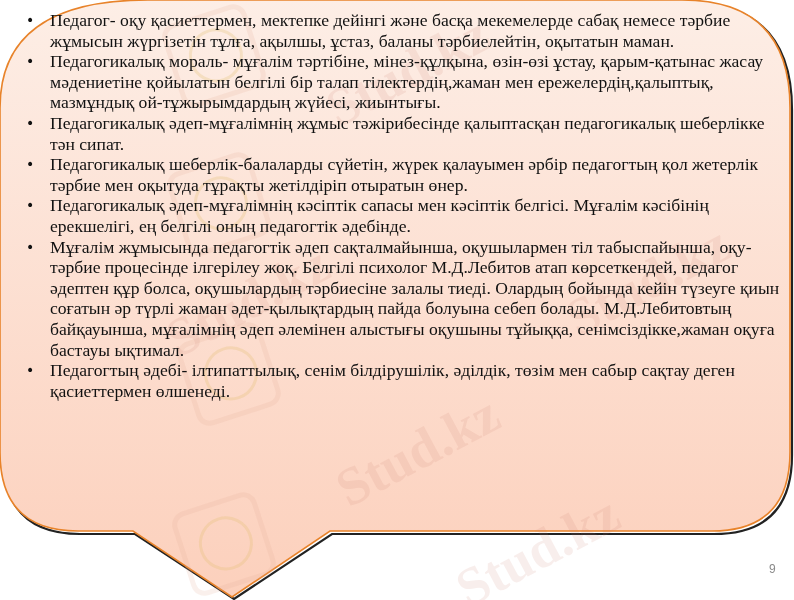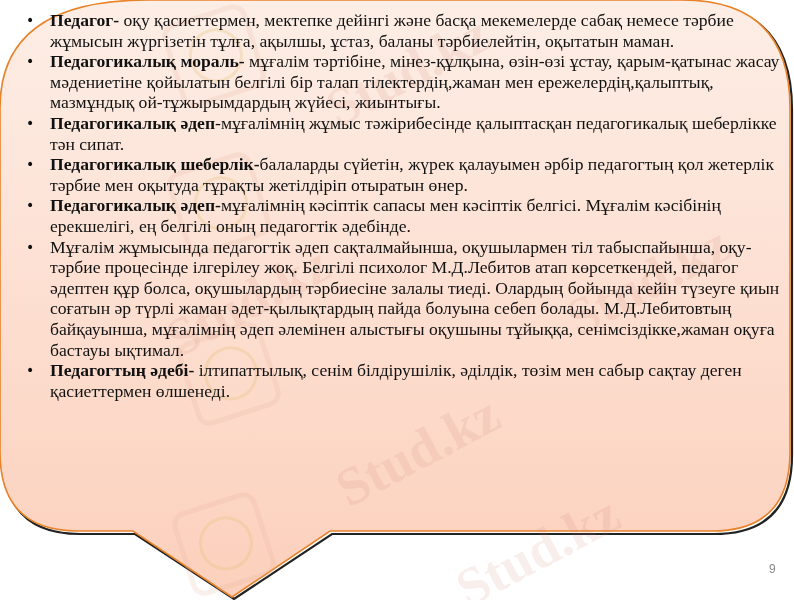--- a/index.html
+++ b/index.html
@@ -25,21 +25,21 @@
     }
     .content {
       position: absolute; left: 22px; top: 10px; width: 760px;
       font-size: 17.6px; line-height: 20.6px; color: #111;
     }
     ul.bullets { list-style: none; margin: 0; padding: 0; }
     ul.bullets li { position: relative; padding-left: 28px; margin: 0; }
     ul.bullets li .dot {
       position: absolute; left: 4px; top: 0; font-family: "DejaVu Sans", sans-serif; font-size: 14px;
     }
-    b { font-weight: bold; }
+    b { font-weight: normal; }
     .page-num {
       position: absolute; left: 769px; top: 562px; font-family: "Liberation Sans", sans-serif;
       font-size: 12px; color: #8a8a8a;
     }
   </style>
 </head>
 <body>
 
 <svg class="shape-svg" viewBox="0 0 794 600" xmlns="http://www.w3.org/2000/svg">
   <defs>

